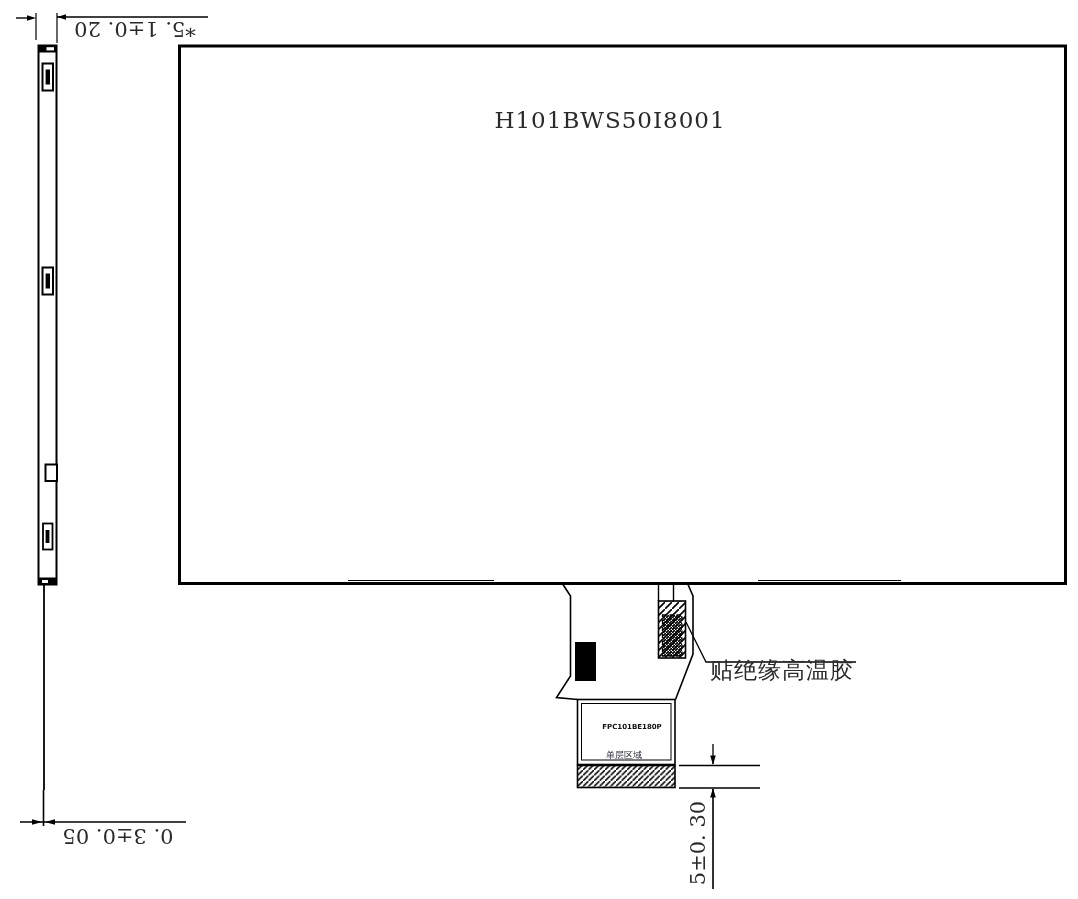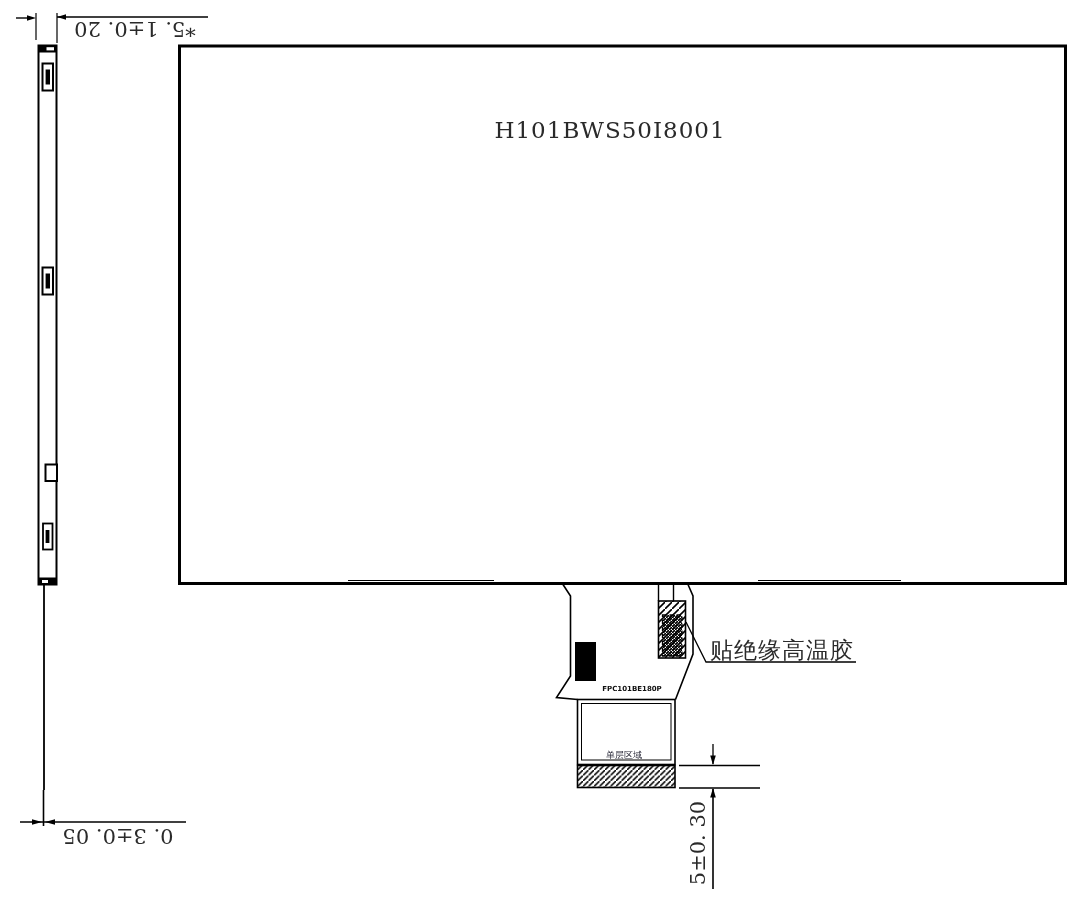--- a/index.html
+++ b/index.html
@@ -145,27 +145,27 @@
     <g stroke-width="1.3">
       <line x1="679" y1="765.5" x2="760" y2="765.5"></line>
       <line x1="679" y1="788" x2="760" y2="788"></line>
       <line x1="713" y1="744" x2="713" y2="764"></line>
       <polygon points="713,765 710.2,755.5 715.8,755.5" fill="#000" stroke="none"></polygon>
       <line x1="713" y1="789" x2="713" y2="889" stroke-width="1.6"></line>
       <polygon points="713,788 710.2,797.5 715.8,797.5" fill="#000" stroke="none"></polygon>
     </g>
   </svg>
 
-  <div class="txt center-block" style="left:410px;top:116px;width:400px;">
+  <div class="txt center-block" style="left:410px;top:106px;width:400px;">
     <div>H101BWS50I8001</div>
   </div>
 
-  <div class="txt tape-note" style="left:710px;top:635px;">贴绝缘高温胶</div>
+  <div class="txt tape-note" style="left:710px;top:655px;">贴绝缘高温胶</div>
 
-  <div class="txt fpc-pn" style="left:597px;top:685px;width:70px;">FPC101BE180P</div>
+  <div class="txt fpc-pn" style="left:597px;top:723px;width:70px;">FPC101BE180P</div>
 
   <div class="txt fpc-area" style="left:589px;top:749px;width:70px;">单层区域</div>
 
   <div class="txt dim rot180" style="left:60px;top:17px;width:150px;">*5. 1±0. 20</div>
 
   <div class="txt dim rot180" style="left:43px;top:824px;width:150px;">0. 3±0. 05</div>
 
   <div class="txt dim rot270" style="left:648px;top:831px;width:100px;">5±0. 30</div>
 
 </div>

